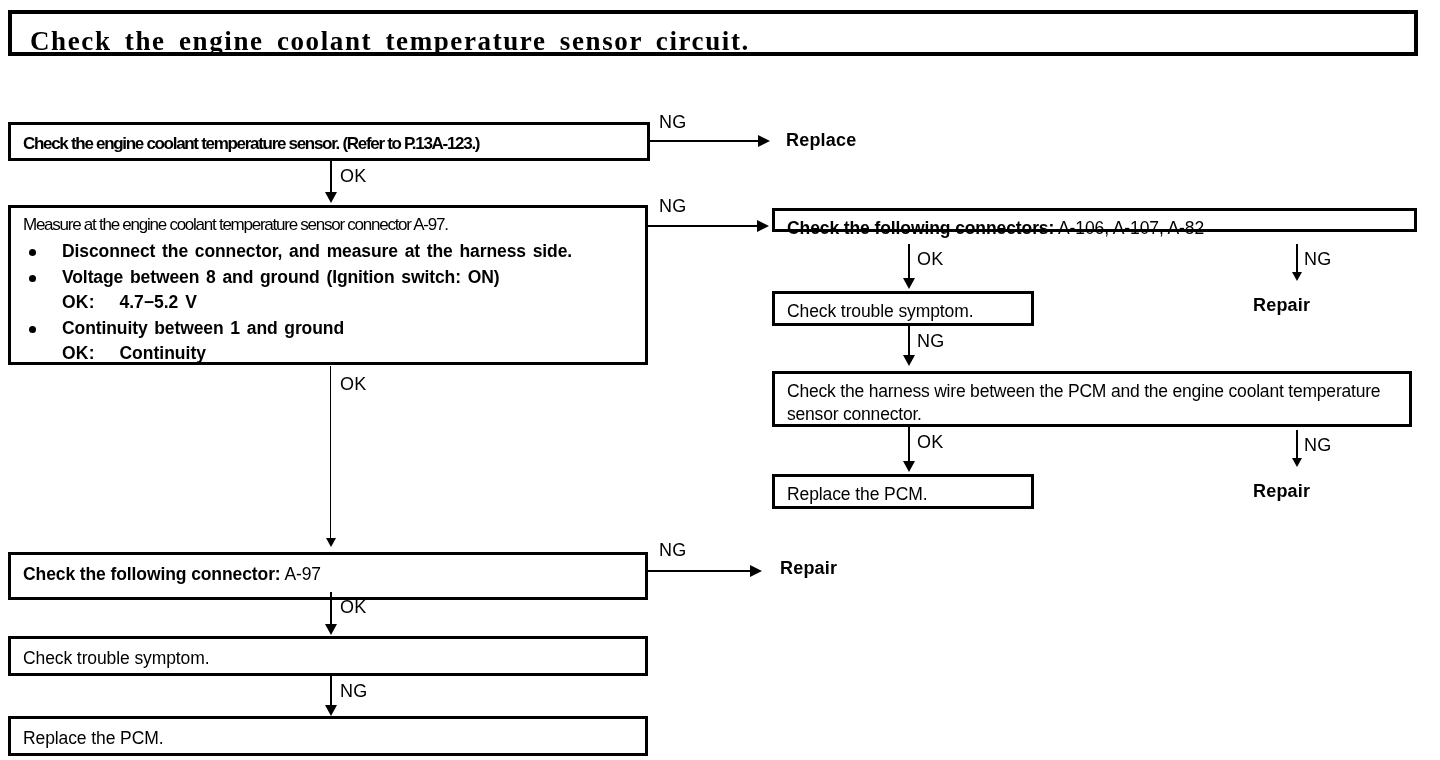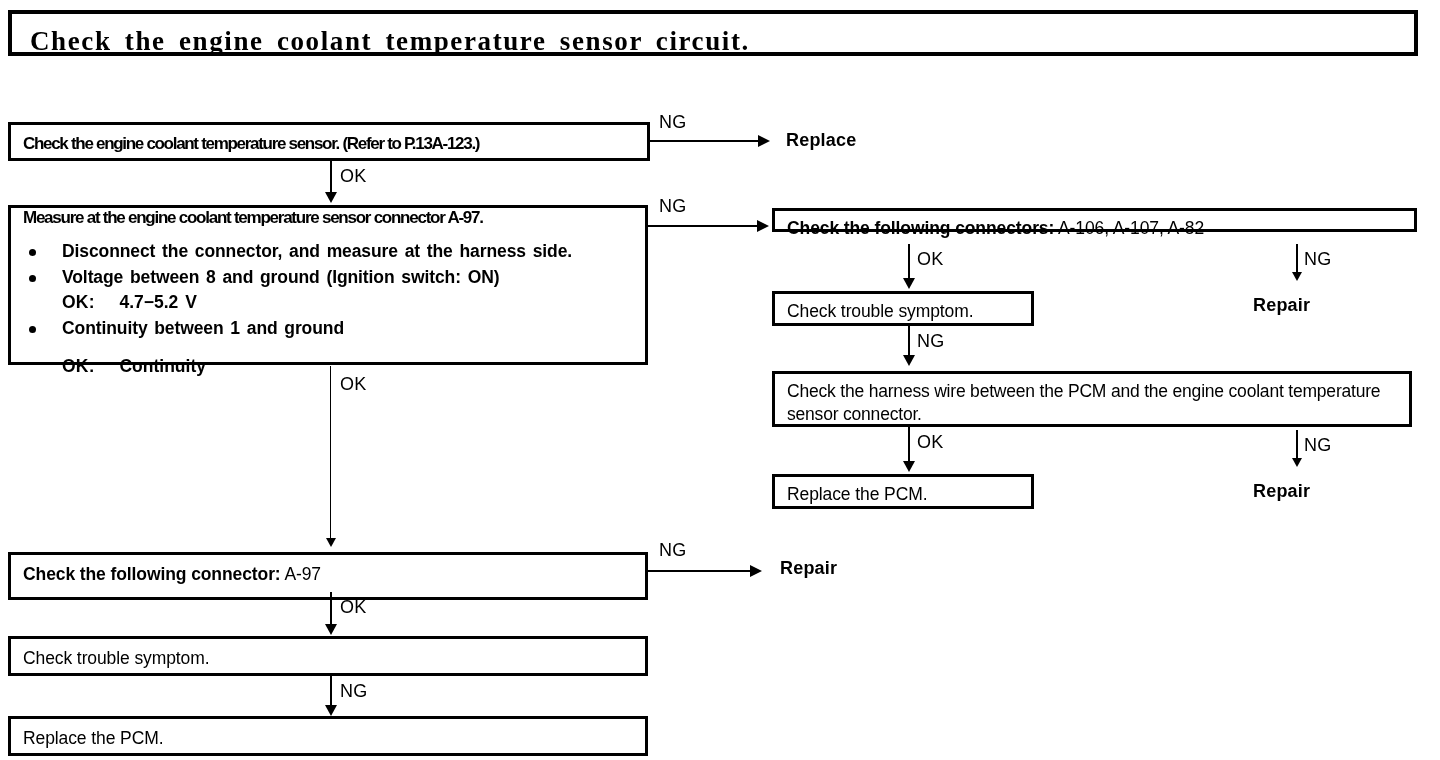--- a/index.html
+++ b/index.html
@@ -55,22 +55,22 @@
   
   #node-check-sensor { left: 8px; top: 122px; width: 642px; height: 39px; border-width: 3px; }
   #node-check-sensor .box-text {
     left: 12px; top: 9px;
     font-size: 17px; font-weight: bold;
     letter-spacing: -1.3px;
   }
 
   #node-measure { left: 8px; top: 205px; width: 640px; height: 160px; border-width: 3px; }
   #measure-head {
-    position: absolute; left: 12px; top: 0;
-    font-size: 17px; font-weight: bold; letter-spacing: -1.25px;
+    position: absolute; left: 12px; top: 7px;
+    font-size: 17px; font-weight: normal; letter-spacing: -1.25px;
     white-space: nowrap;
   }
   .bullet-row {
     position: absolute;
     left: 18px;
     font-size: 17.5px;
     white-space: nowrap;
   }
   .bullet-dot {
     position: absolute;
@@ -215,21 +215,21 @@
     <div class="sub-row" style="top:84px;">
       <span class="sub-ok">OK:</span>
       <span style="display:inline-block;width:11px;"></span>
       <span>4.7−5.2 V</span>
     </div>
 
     <div class="bullet-row" style="top:110px;">
       <span class="bullet-dot"></span>
       <span class="bullet-text">Continuity between 1 and ground</span>
     </div>
-    <div class="sub-row" style="top:148px;">
+    <div class="sub-row" style="top:135px;">
       <span class="sub-ok">OK:</span>
       <span style="display:inline-block;width:11px;"></span>
       <span>Continuity</span>
     </div>
   </div>
 
   <div class="hline" style="left:648px; top:225px; width:112px;"></div>
   <div class="arrow-right" style="left:757px; top:220px;"></div>
   <div class="edge-label" style="left:659px; top:196px;">NG</div>
 

